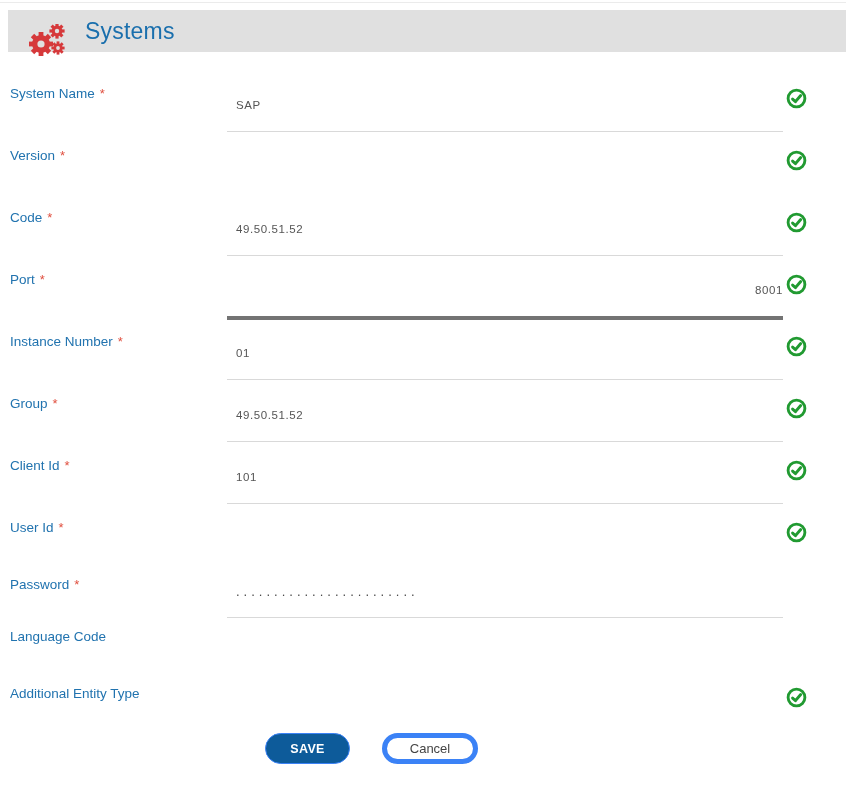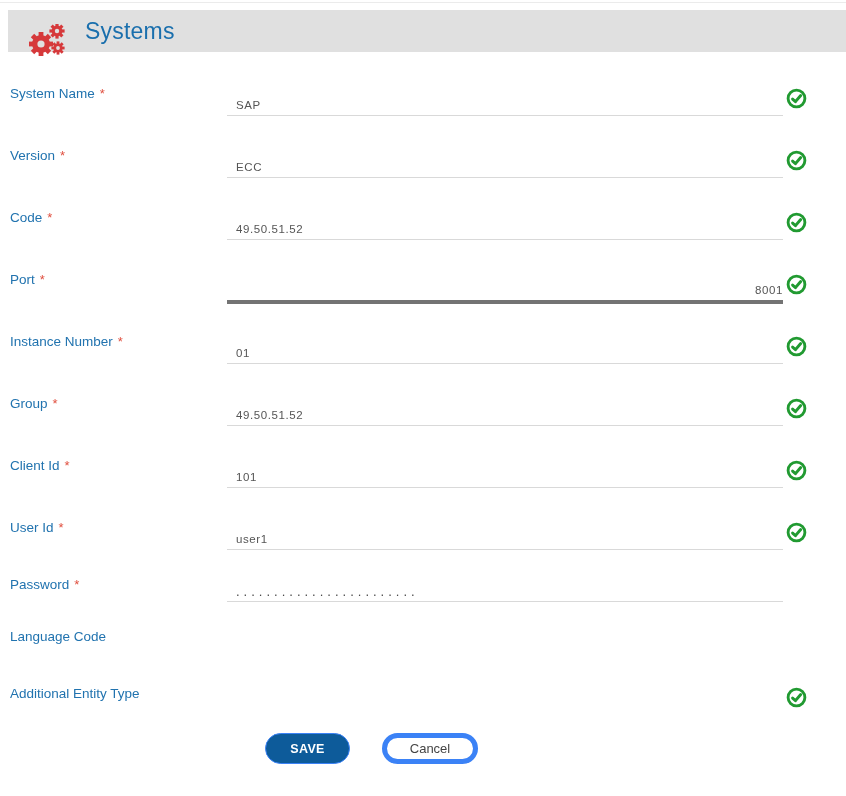--- a/index.html
+++ b/index.html
@@ -41,21 +41,21 @@
     white-space: nowrap;
   }
   .flabel .star {
     color: #e04f3f;
     margin-left: 5px;
     font-size: 13px;
   }
   .finput {
     position: absolute; left: 227px;
     width: 547px; height: 20px;
-    padding: 0 0 0 9px; margin: 0;
+    padding: 0 0 16px 9px; margin: 0;
     border: none;
     border-bottom: 1px solid #d9d9d9;
     outline: none;
     background: transparent;
     font-family: "Liberation Sans", sans-serif;
     font-size: 11.5px;
     letter-spacing: 0.6px;
     color: #555555;
   }
   .finput.focused {
@@ -139,21 +139,20 @@
   <div class="flabel" style="top:86px"><span>System Name</span><span class="star">*</span></div>
   <input class="finput" style="top: 95px;" value="SAP">
   <span class="check" style="top:88px">
     <svg width="21" height="21" viewBox="0 0 22 22">
         <circle cx="11" cy="11" r="8.8" fill="#fff" stroke="#219a31" stroke-width="3"></circle>
         <path d="M6.9 11.6 L9.9 14.3 L15.4 7.9" fill="none" stroke="#219a31" stroke-width="3.1" stroke-linecap="round" stroke-linejoin="round"></path>
       </svg>
   </span>
 
   <div class="flabel" style="top:148px"><span>Version</span><span class="star">*</span></div>
-  <input class="finput" style="top: 157px;" value="ECC">
   <span class="check" style="top:150px">
     <svg width="21" height="21" viewBox="0 0 22 22">
         <circle cx="11" cy="11" r="8.8" fill="#fff" stroke="#219a31" stroke-width="3"></circle>
         <path d="M6.9 11.6 L9.9 14.3 L15.4 7.9" fill="none" stroke="#219a31" stroke-width="3.1" stroke-linecap="round" stroke-linejoin="round"></path>
       </svg>
   </span>
 
   <div class="flabel" style="top:210px"><span>Code</span><span class="star">*</span></div>
   <input class="finput" style="top: 219px;" value="49.50.51.52">
   <span class="check" style="top:212px">
@@ -193,21 +192,20 @@
   <div class="flabel" style="top:458px"><span>Client Id</span><span class="star">*</span></div>
   <input class="finput" style="top: 467px;" value="101">
   <span class="check" style="top:460px">
     <svg width="21" height="21" viewBox="0 0 22 22">
         <circle cx="11" cy="11" r="8.8" fill="#fff" stroke="#219a31" stroke-width="3"></circle>
         <path d="M6.9 11.6 L9.9 14.3 L15.4 7.9" fill="none" stroke="#219a31" stroke-width="3.1" stroke-linecap="round" stroke-linejoin="round"></path>
       </svg>
   </span>
 
   <div class="flabel" style="top:520px"><span>User Id</span><span class="star">*</span></div>
-  <input class="finput" style="top: 529px;" value="user1">
   <span class="check" style="top:522px">
     <svg width="21" height="21" viewBox="0 0 22 22">
         <circle cx="11" cy="11" r="8.8" fill="#fff" stroke="#219a31" stroke-width="3"></circle>
         <path d="M6.9 11.6 L9.9 14.3 L15.4 7.9" fill="none" stroke="#219a31" stroke-width="3.1" stroke-linecap="round" stroke-linejoin="round"></path>
       </svg>
   </span>
 
   <div class="flabel" style="top:577px"><span>Password</span><span class="star">*</span></div>
   <input class="finput masked" style="top: 581px;" value="........................">
 

